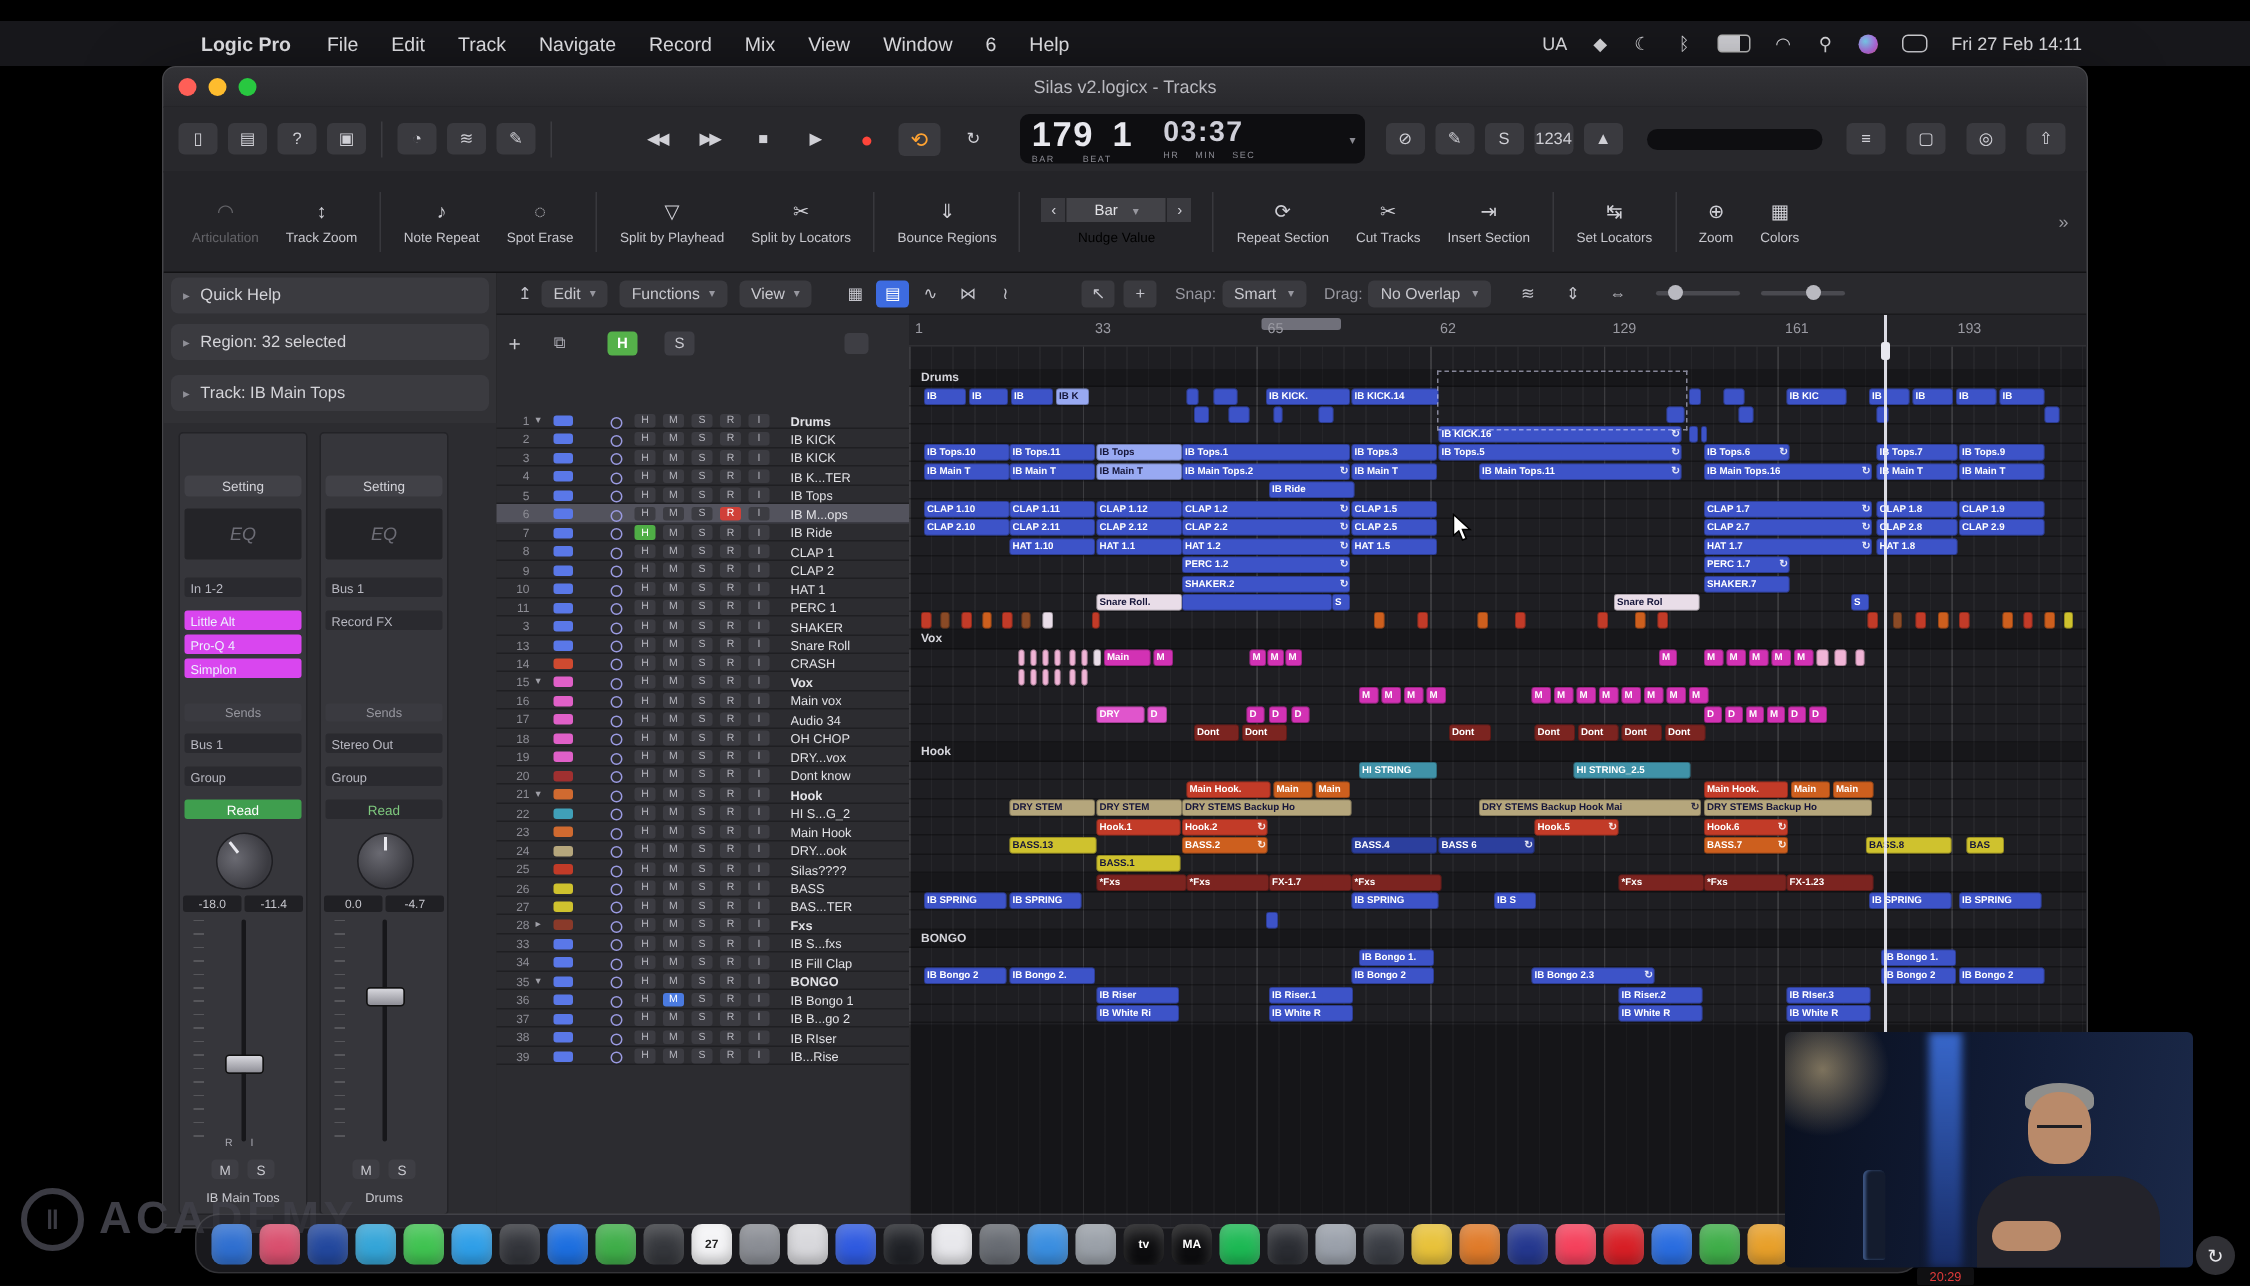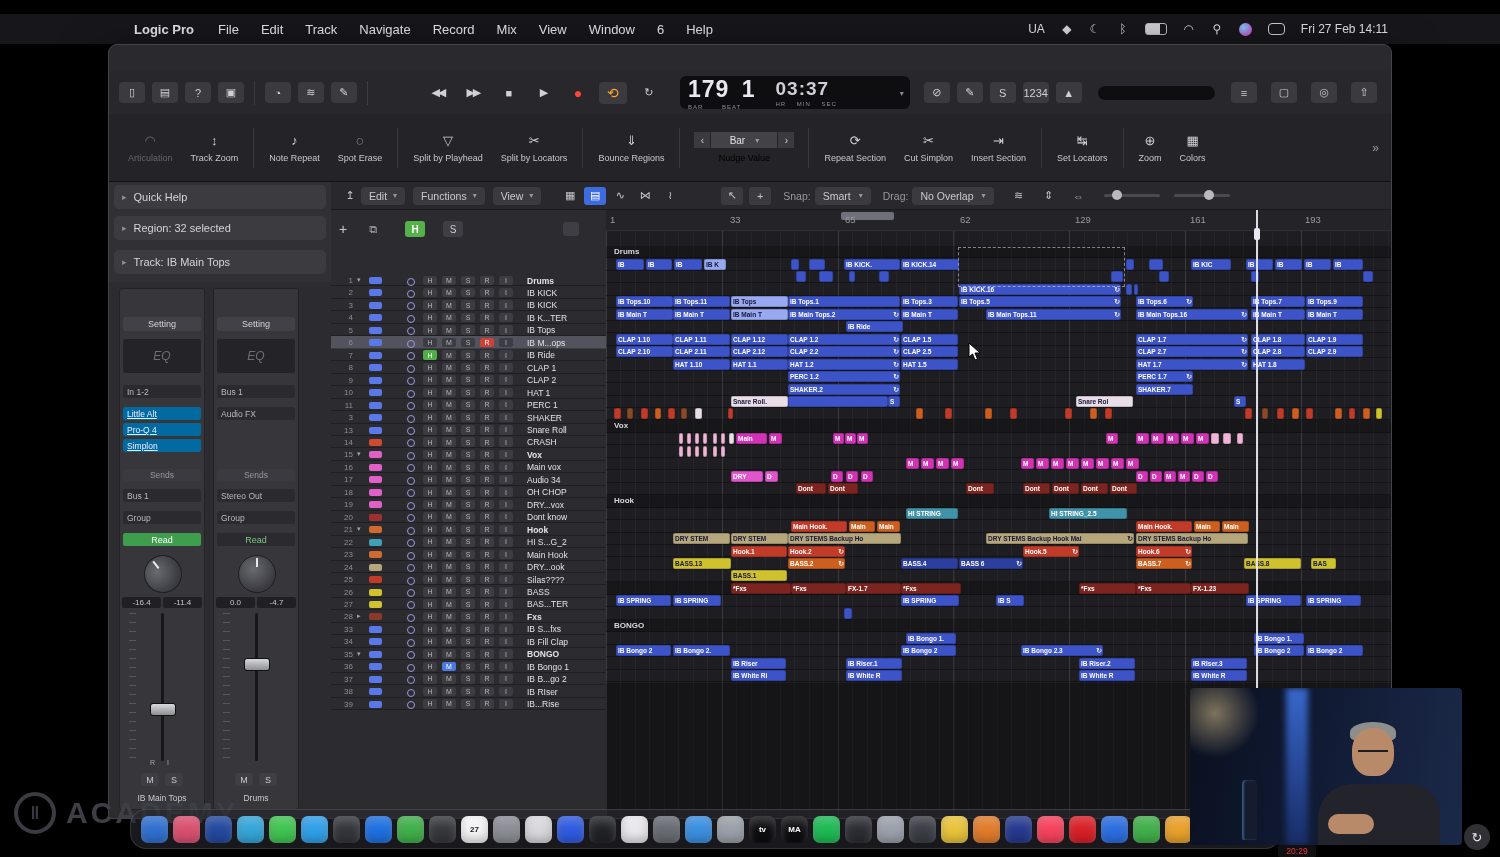--- a/index.html
+++ b/index.html
@@ -66,21 +66,21 @@
     color:#d4d4d9;font-size:11px;gap:7px;padding-left:8px;}
   .insp-caret{color:#8e8e96;font-size:9px;}
   #strips{position:absolute;left:0;top:100px;right:0;bottom:0;background:#2c2c30;}
   .strip{position:absolute;top:6px;width:84px;height:520px;background:#36363b;border:1px solid #232327;border-radius:3px;}
   .st-setting{position:absolute;left:3px;right:3px;top:28px;height:14px;background:#414147;border-radius:3px;color:#d2d2d8;
     font-size:9px;display:flex;align-items:center;justify-content:center;}
   .st-eq{position:absolute;left:3px;right:3px;top:50px;height:34px;background:#242428;border-radius:2px;color:#6d6d76;
     font-size:12px;font-style:italic;display:flex;align-items:center;justify-content:center;}
   .st-slot{position:absolute;left:3px;right:3px;height:13px;background:#2a2a2f;border-radius:2px;color:#b9b9c2;font-size:8.5px;
     display:flex;align-items:center;padding-left:4px;box-sizing:border-box;white-space:nowrap;overflow:hidden;}
-  .st-slot.blue{background:#0369a1;color:#eef0ff;text-decoration:underline;}
+  .st-slot.blue{background:#d946ef;color:#eef0ff;}
   .st-label{position:absolute;left:3px;right:3px;height:12px;color:#97979f;font-size:8.5px;display:flex;align-items:center;justify-content:center;background:#3a3a40;border-radius:2px;}
   .st-read{position:absolute;left:3px;right:3px;height:13px;border-radius:2px;font-size:9px;display:flex;align-items:center;justify-content:center;}
   .st-read.on{background:#3f9e4e;color:#fff;}
   .st-read.off{background:#2a2a2f;color:#7ec87e;}
   .st-knob{position:absolute;left:24px;width:36px;height:36px;border-radius:50%;
     background:radial-gradient(circle at 40% 35%,#6a6a72,#3a3a40 70%);border:1px solid #1e1e22;}
   .st-knob::after{content:"";position:absolute;left:17px;top:2px;width:2px;height:9px;background:#e8e8ee;transform-origin:1px 16px;}
   .st-vals{position:absolute;left:2px;right:2px;display:flex;gap:2px;}
   .st-val{flex:1;height:11px;background:#202024;border-radius:2px;color:#c6c6cd;font-size:8px;display:flex;align-items:center;justify-content:center;}
   .st-fader{position:absolute;left:3px;right:3px;height:148px;background:
@@ -211,20 +211,26 @@
           <div class="mb-ic" data-name="wifi-icon">◠</div>
           <div class="mb-ic" data-name="spotlight-search-icon">⚲</div>
           <div class="mb-ic" data-name="siri-icon"></div>
           <div class="mb-ic" data-name="control-center-icon"></div>
         </span>
       <span data-name="menu-bar-clock">Fri 27 Feb 14:11</span>
     </div>
   </div>
 
   <div id="window" data-name="logic-window">
+    <div id="titlebar" data-name="title-bar">
+      <span class="tl r" data-name="close-window-button"></span>
+      <span class="tl y" data-name="minimize-window-button"></span>
+      <span class="tl g" data-name="zoom-window-button"></span>
+      <div id="wtitle" data-name="window-title">Silas v2.logicx - Tracks</div>
+    </div>
 
     <div id="toolbar" data-name="transport-toolbar">
       <div class="tb-group" id="tb-left" style="margin-left:10px;">
           <div class="tb-ic" data-name="library-toggle-icon">▯</div>
           <div class="tb-ic" data-name="inspector-toggle-icon">▤</div>
           <div class="tb-ic" data-name="quick-help-icon">?</div>
           <div class="tb-ic" data-name="toolbar-toggle-icon">▣</div>
         </div>
       <div class="tb-sep" data-name="divider"></div>
       <div class="tb-group" id="tb-mid">
@@ -318,21 +324,21 @@
             </div>
             <div class="cb-lb" data-name="nudge-label">Nudge Value</div>
           </div>
           <div class="cb-divider" data-name="divider"></div>
           <div class="cb-btn" data-name="control-button-repeat-section">
             <div class="cb-ic" data-name="repeat-section-icon">⟳</div>
             <div class="cb-lb" data-name="control-button-label">Repeat Section</div>
           </div>
           <div class="cb-btn" data-name="control-button-cut-section">
             <div class="cb-ic" data-name="cut-section-icon">✂</div>
-            <div class="cb-lb" data-name="control-button-label">Cut Simplon</div>
+            <div class="cb-lb" data-name="control-button-label">Cut Tracks</div>
           </div>
           <div class="cb-btn" data-name="control-button-insert-section">
             <div class="cb-ic" data-name="insert-section-icon">⇥</div>
             <div class="cb-lb" data-name="control-button-label">Insert Section</div>
           </div>
           <div class="cb-divider" data-name="divider"></div>
           <div class="cb-btn" data-name="control-button-set-locators">
             <div class="cb-ic" data-name="set-locators-icon">↹</div>
             <div class="cb-lb" data-name="control-button-label">Set Locators</div>
           </div>
@@ -371,39 +377,39 @@
               <div class="st-slot" data-name="input-slot" style="top: 96px;">In 1-2</div>
               <div class="st-slot blue" data-name="plugin-slot-little-alt" style="top: 118px;">Little Alt</div>
               <div class="st-slot blue" data-name="plugin-slot-pro-q-4" style="top: 134px; text-align: right;">Pro-Q 4</div>
               <div class="st-slot blue" data-name="plugin-slot-simplon" style="top: 150px;">Simplon</div>
               <div class="st-label" data-name="sends-section-label" style="top: 180px;">Sends</div>
               <div class="st-slot" data-name="send-slot" style="top: 200px;">Bus 1</div>
               <div class="st-slot" data-name="group-slot" style="top: 222px;">Group</div>
               <div class="st-read on" data-name="automation-mode-button" style="top: 244px;">Read</div>
               <div class="st-knob" data-name="pan-knob" style="top: 266px; transform: rotate(-38deg);"></div>
               <div class="st-vals" data-name="value-displays" style="top: 308px;">
-                <div class="st-val" data-name="pan-value">-16.4</div>
+                <div class="st-val" data-name="pan-value">-18.0</div>
                 <div class="st-val" data-name="volume-value">-11.4</div>
               </div>
               <div class="st-fader" data-name="volume-fader" style="top: 324px;">
                 <div class="st-rail" data-name="fader-rail"></div>
                 <div class="st-cap" data-name="fader-cap" style="top: 89.76px;"></div>
               </div>
               <div class="st-ri" data-name="record-input-buttons" style="top: 470px;">R I</div>
               <div class="st-ms" data-name="mute-solo-buttons" style="top: 484px;">
                 <div class="st-msb" data-name="mute-button">M</div>
                 <div class="st-msb" data-name="solo-button">S</div>
               </div>
               <div class="st-name" data-name="channel-strip-name" style="top: 504px;">IB Main Tops</div>
             </div>
             <div class="strip" data-name="channel-strip-output" style="left: 104px;">
               <div class="st-setting" data-name="setting-button">Setting</div>
               <div class="st-eq" data-name="eq-display">EQ</div>
               <div class="st-slot" data-name="input-slot" style="top: 96px;">Bus 1</div>
-              <div class="st-slot" data-name="plugin-slot-audio-fx" style="top: 118px;">Audio FX</div>
+              <div class="st-slot" data-name="plugin-slot-audio-fx" style="top: 118px;">Record FX</div>
               <div class="st-label" data-name="sends-section-label" style="top: 180px;">Sends</div>
               <div class="st-slot" data-name="send-slot" style="top: 200px;">Stereo Out</div>
               <div class="st-slot" data-name="group-slot" style="top: 222px;">Group</div>
               <div class="st-read off" data-name="automation-mode-button" style="top: 244px;">Read</div>
               <div class="st-knob" data-name="pan-knob" style="top: 266px; transform: rotate(0deg);"></div>
               <div class="st-vals" data-name="value-displays" style="top: 308px;">
                 <div class="st-val" data-name="pan-value">0.0</div>
                 <div class="st-val" data-name="volume-value">-4.7</div>
               </div>
               <div class="st-fader" data-name="volume-fader" style="top: 324px;">

